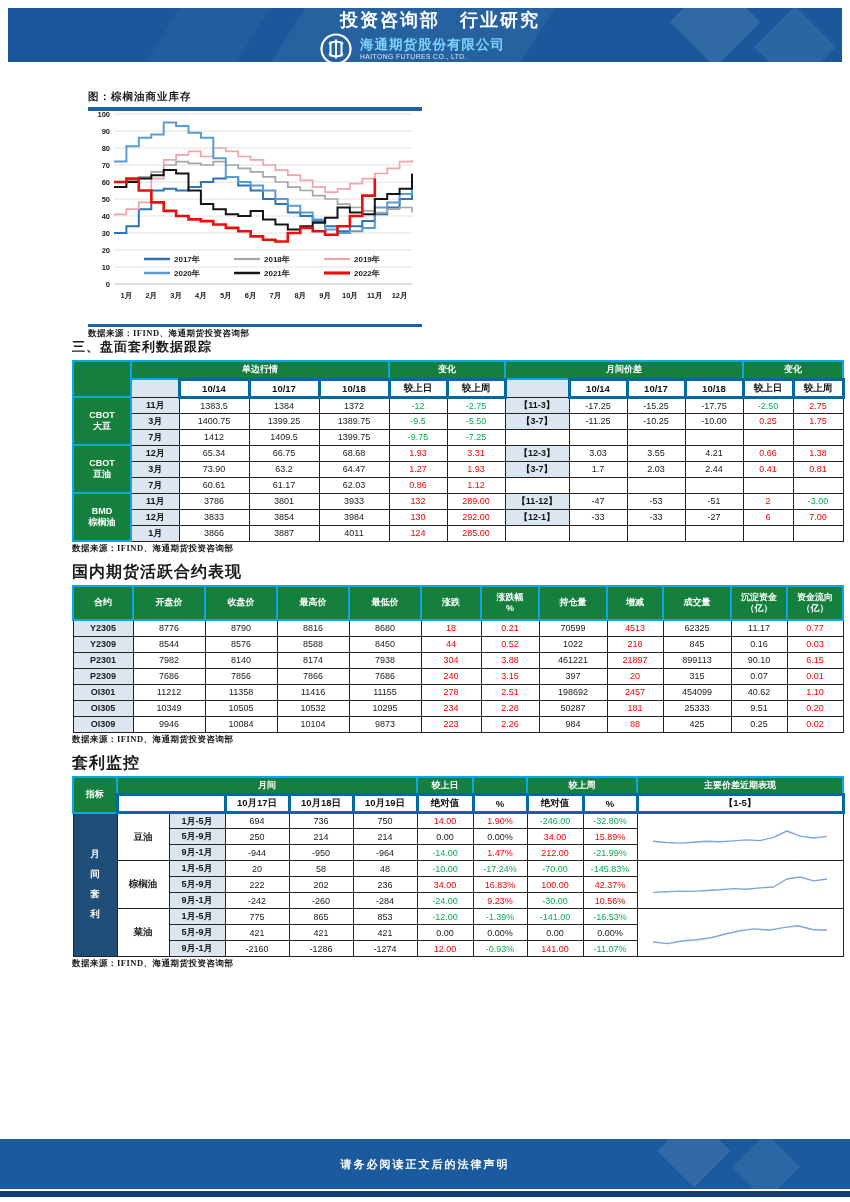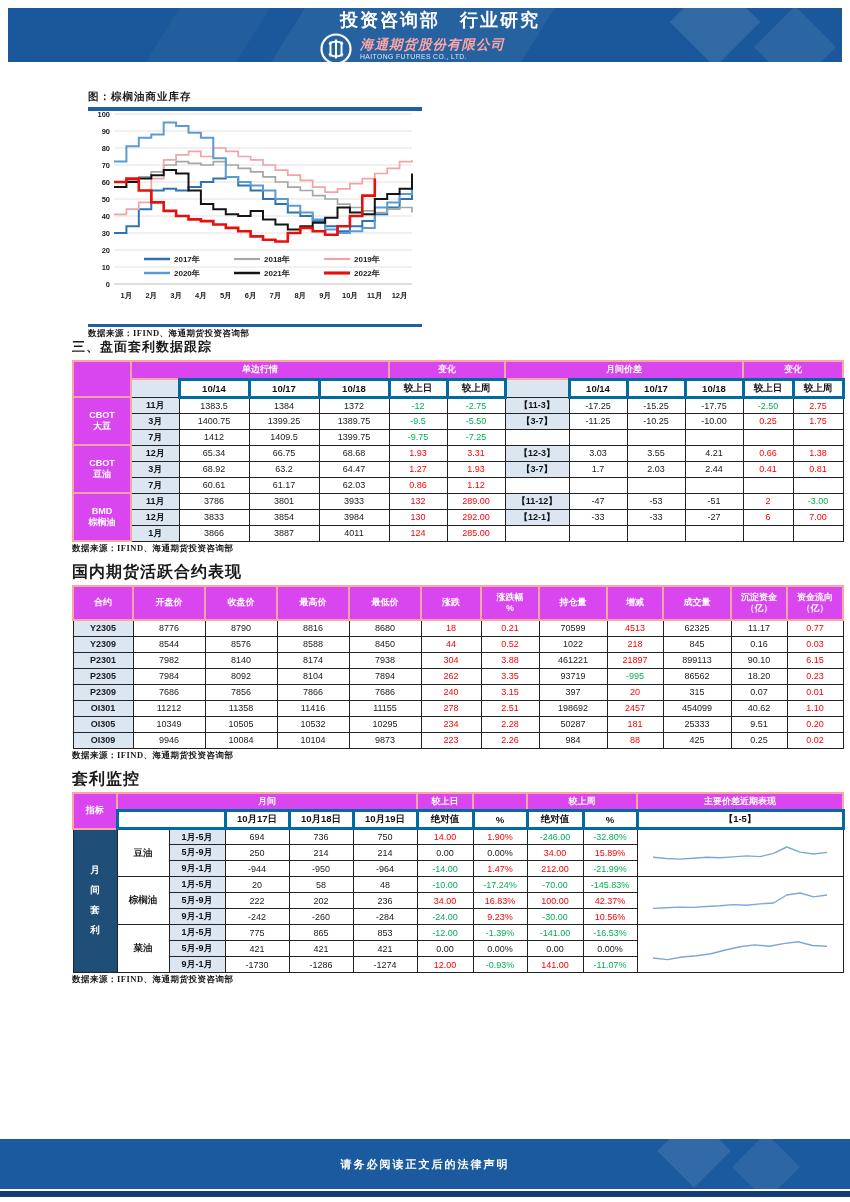--- a/index.html
+++ b/index.html
@@ -18,40 +18,40 @@
     background:rgba(255,255,255,.055); transform:skewX(-32deg); }
   .banner-deco-slab2 { position:absolute; left:18%; top:-20px; width:90px; height:110px;
     background:rgba(255,255,255,.04); transform:skewX(-32deg); }
   .deco-diamond { position:absolute; background:rgba(255,255,255,.10); transform:rotate(45deg); }
   .banner-title {
     position:relative; color:#fff; font-family:"Liberation Serif", serif;
     font-weight:bold; font-size:18px; letter-spacing:2px; padding-left:30px;
   }
   .banner-brand { position:relative; display:flex; align-items:center; gap:7px; padding-right:26px; }
   .brand-text { display:flex; flex-direction:column; line-height:1.1; }
-  .brand-cn { color:#fca5a5; font-family:"Liberation Serif", serif; font-weight:bold;
-    font-size:13.5px; font-style:italic; letter-spacing:1px; }
+  .brand-cn { color:#7dd3fc; font-family:"Liberation Serif", serif; font-weight:bold;
+    font-size:13.5px; letter-spacing:1px; }
   .brand-en { color:#dfe9f5; font-size:6.8px; letter-spacing:.4px; }
   
   .chart-block { position:absolute; left:88px; top:90px; width:334px; }
   .chart-title { font-family:"Liberation Serif", serif; font-weight:bold; font-size:10.5px; letter-spacing:1px; }
   .blue-rule { height:3.5px; background:#1F5FA6; margin-top:3px; }
   .blue-rule.bottom { margin-top:1px; }
   .chart-source, .tbl-source { font-family:"Liberation Serif", serif; font-weight:bold;
     font-size:8.5px; margin-top:1px; letter-spacing:.5px; }
   
   .content { position:absolute; left:72px; width:770px; }
   .section-title { font-family:"Liberation Serif", serif; font-weight:bold; font-size:13px; letter-spacing:1px; }
   .sub-title { font-family:"Liberation Serif", serif; font-weight:bold; font-size:16px; letter-spacing:1px; margin-top:7px; }
   
   table { border-collapse:collapse; table-layout:fixed; width:770px; }
   th, td { overflow:hidden; }
   th.nv, td.nv {
-    background:#d946ef; color:#fff; font-weight:bold; font-size:9px;
-    border:2px solid #fca5a5; text-align:center; vertical-align:middle; white-space:pre-line; line-height:1.25;
+    background:#15803d; color:#fff; font-weight:bold; font-size:9px;
+    border:2px solid #0ea5e9; text-align:center; vertical-align:middle; white-space:pre-line; line-height:1.25;
   }
   th.wh {
     background:#fff; color:#111; font-weight:bold; font-size:9.5px;
     border:3px solid #0369a1; text-align:center; height:18px;
   }
   th.lb, td.lb { background:#DCE6F1; border:1px solid #222; }
   td { border:1px solid #222; font-size:9px; text-align:center; height:16px; font-weight:500; }
   td.lb { font-weight:bold; color:#111; }
   td.pos { color:#FF0000; }
   td.neg { color:#00B050; }
@@ -260,21 +260,21 @@
           <td class="pos">3.31</td>
           <td class="lb">【12-3】</td>
           <td>3.03</td>
           <td>3.55</td>
           <td>4.21</td>
           <td class="pos">0.66</td>
           <td class="pos">1.38</td>
         </tr>
         <tr>
           <td class="lb">3月</td>
-          <td>68.92</td>
+          <td>73.90</td>
           <td>63.2</td>
           <td>64.47</td>
           <td class="pos">1.27</td>
           <td class="pos">1.93</td>
           <td class="lb">【3-7】</td>
           <td>1.7</td>
           <td>2.03</td>
           <td>2.44</td>
           <td class="pos">0.41</td>
           <td class="pos">0.81</td>
@@ -411,34 +411,20 @@
           <td>8140</td>
           <td>8174</td>
           <td>7938</td>
           <td class="pos">304</td>
           <td class="pos">3.88</td>
           <td>461221</td>
           <td class="pos">21897</td>
           <td>899113</td>
           <td>90.10</td>
           <td class="pos">6.15</td>
-        </tr>
-        <tr>
-          <td class="contract">P2305</td>
-          <td>7984</td>
-          <td>8092</td>
-          <td>8104</td>
-          <td>7894</td>
-          <td class="pos">262</td>
-          <td class="pos">3.35</td>
-          <td>93719</td>
-          <td class="neg">-995</td>
-          <td>86562</td>
-          <td>18.20</td>
-          <td class="pos">0.23</td>
         </tr>
         <tr>
           <td class="contract">P2309</td>
           <td>7686</td>
           <td>7856</td>
           <td>7866</td>
           <td>7686</td>
           <td class="pos">240</td>
           <td class="pos">3.15</td>
           <td>397</td>
@@ -625,21 +611,21 @@
           <td>421</td>
           <td>421</td>
           <td>421</td>
           <td>0.00</td>
           <td>0.00%</td>
           <td>0.00</td>
           <td>0.00%</td>
         </tr>
         <tr>
           <td class="lb">9月-1月</td>
-          <td>-1730</td>
+          <td>-2160</td>
           <td>-1286</td>
           <td>-1274</td>
           <td class="pos">12.00</td>
           <td class="neg">-0.93%</td>
           <td class="pos">141.00</td>
           <td class="neg">-11.07%</td>
         </tr>
       </tbody>
   </table>
   <div class="tbl-source">数据来源：IFIND、海通期货投资咨询部</div>

